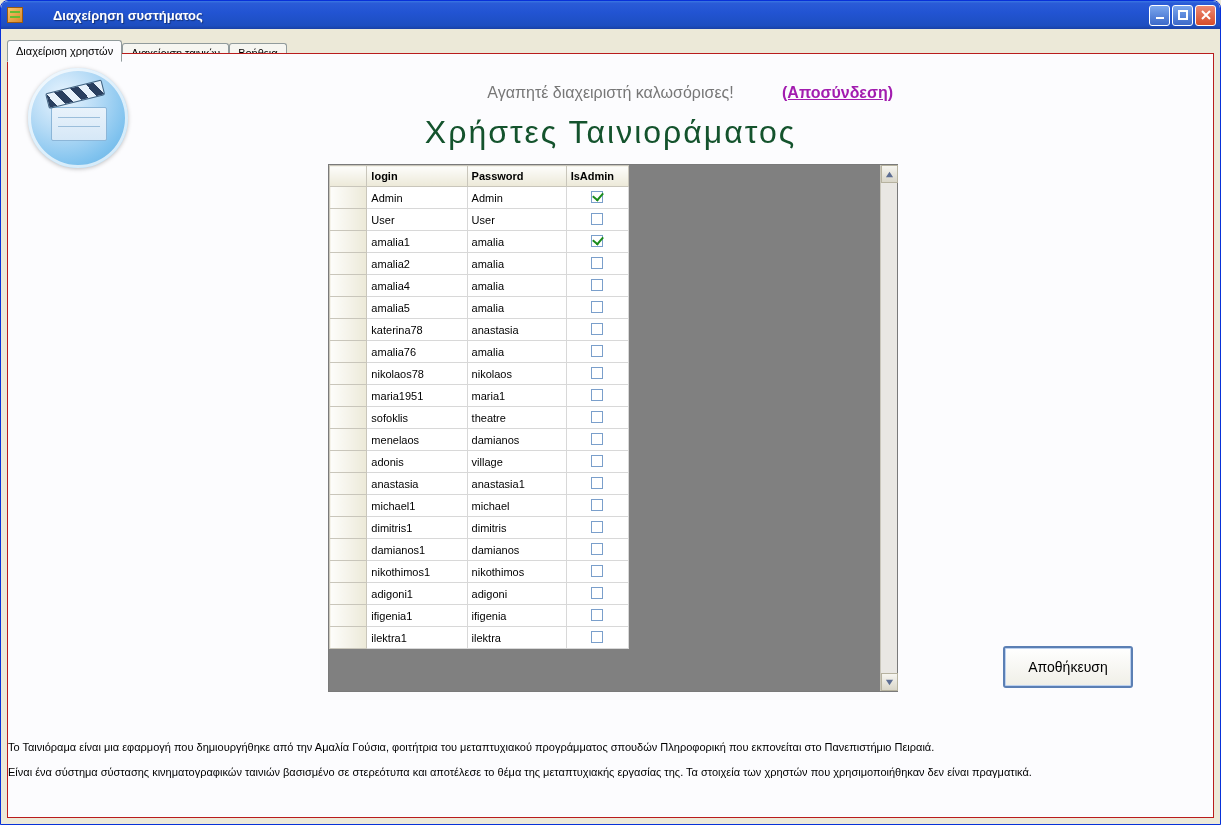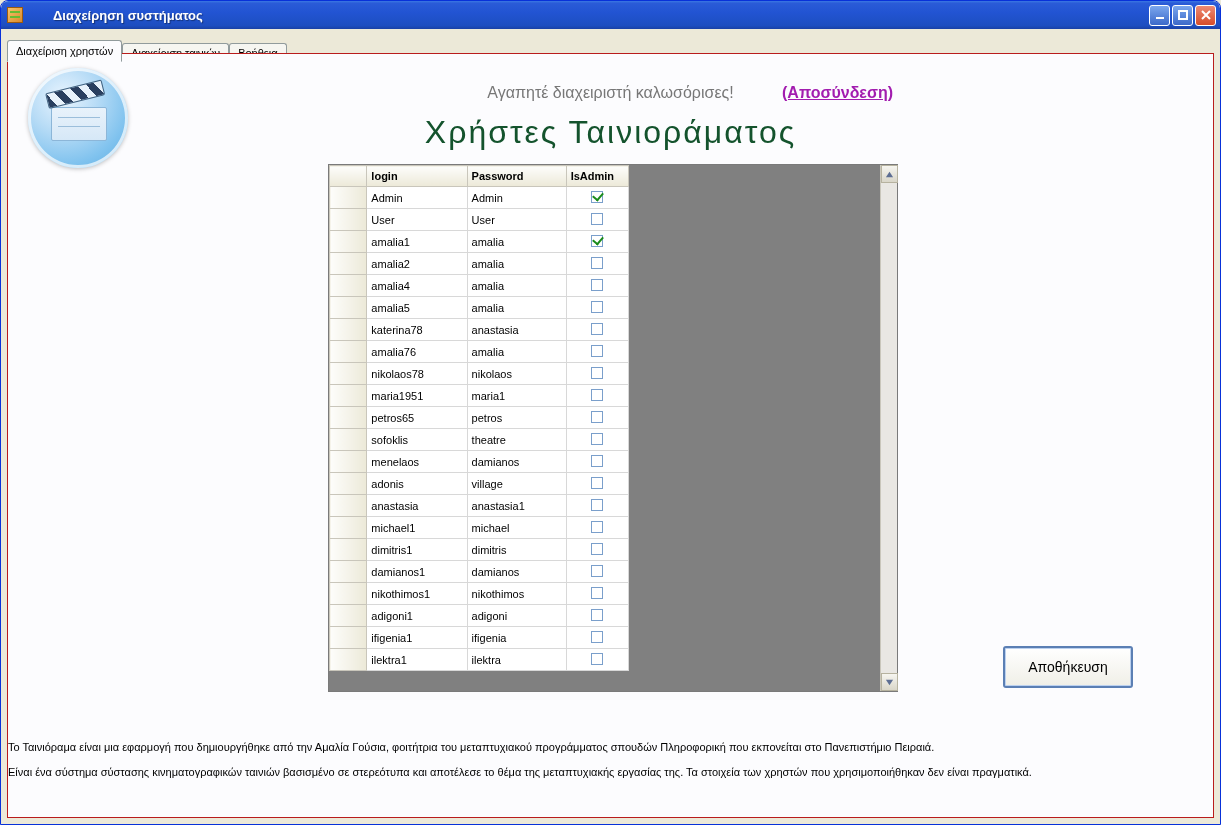--- a/index.html
+++ b/index.html
@@ -381,26 +381,20 @@
                 <tr>
                   <td class="rowhdr"></td>
                   <td>nikolaos78</td>
                   <td>nikolaos</td>
                   <td class="chk"><span class="chk-box"></span></td>
                 </tr>
                 <tr>
                   <td class="rowhdr"></td>
                   <td>maria1951</td>
                   <td>maria1</td>
-                  <td class="chk"><span class="chk-box"></span></td>
-                </tr>
-                <tr>
-                  <td class="rowhdr"></td>
-                  <td>petros65</td>
-                  <td>petros</td>
                   <td class="chk"><span class="chk-box"></span></td>
                 </tr>
                 <tr>
                   <td class="rowhdr"></td>
                   <td>sofoklis</td>
                   <td>theatre</td>
                   <td class="chk"><span class="chk-box"></span></td>
                 </tr>
                 <tr>
                   <td class="rowhdr"></td>

